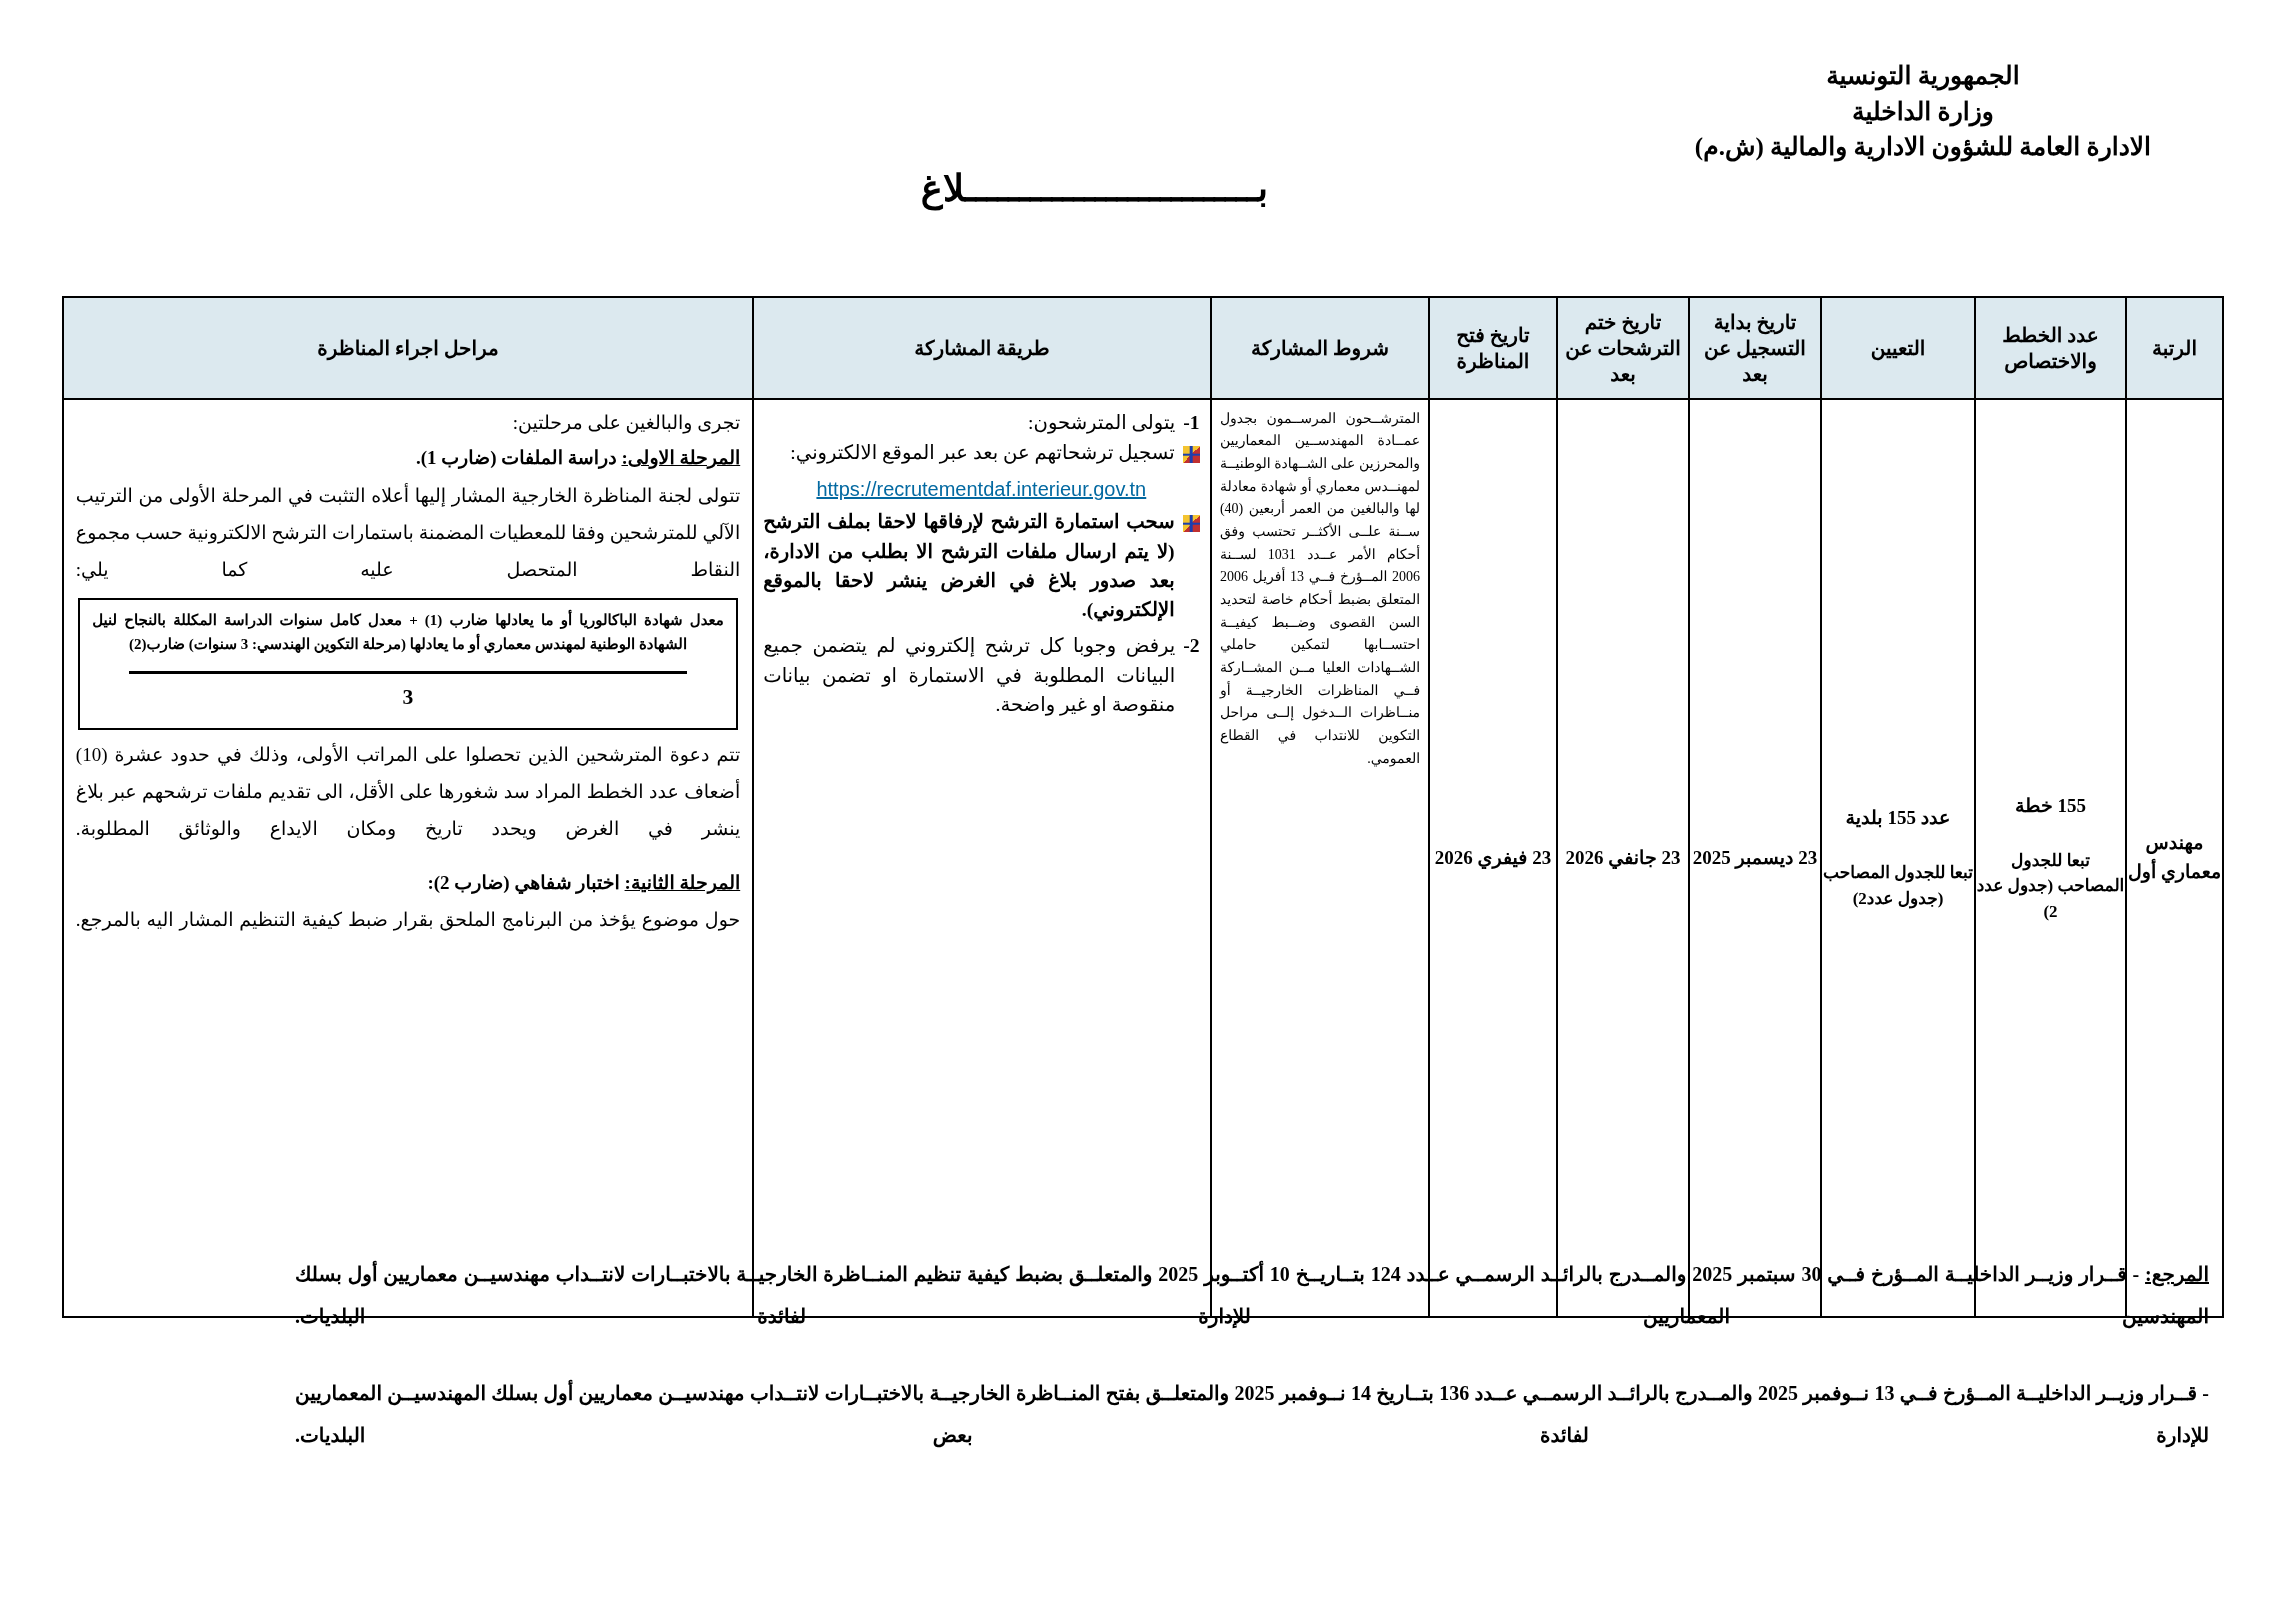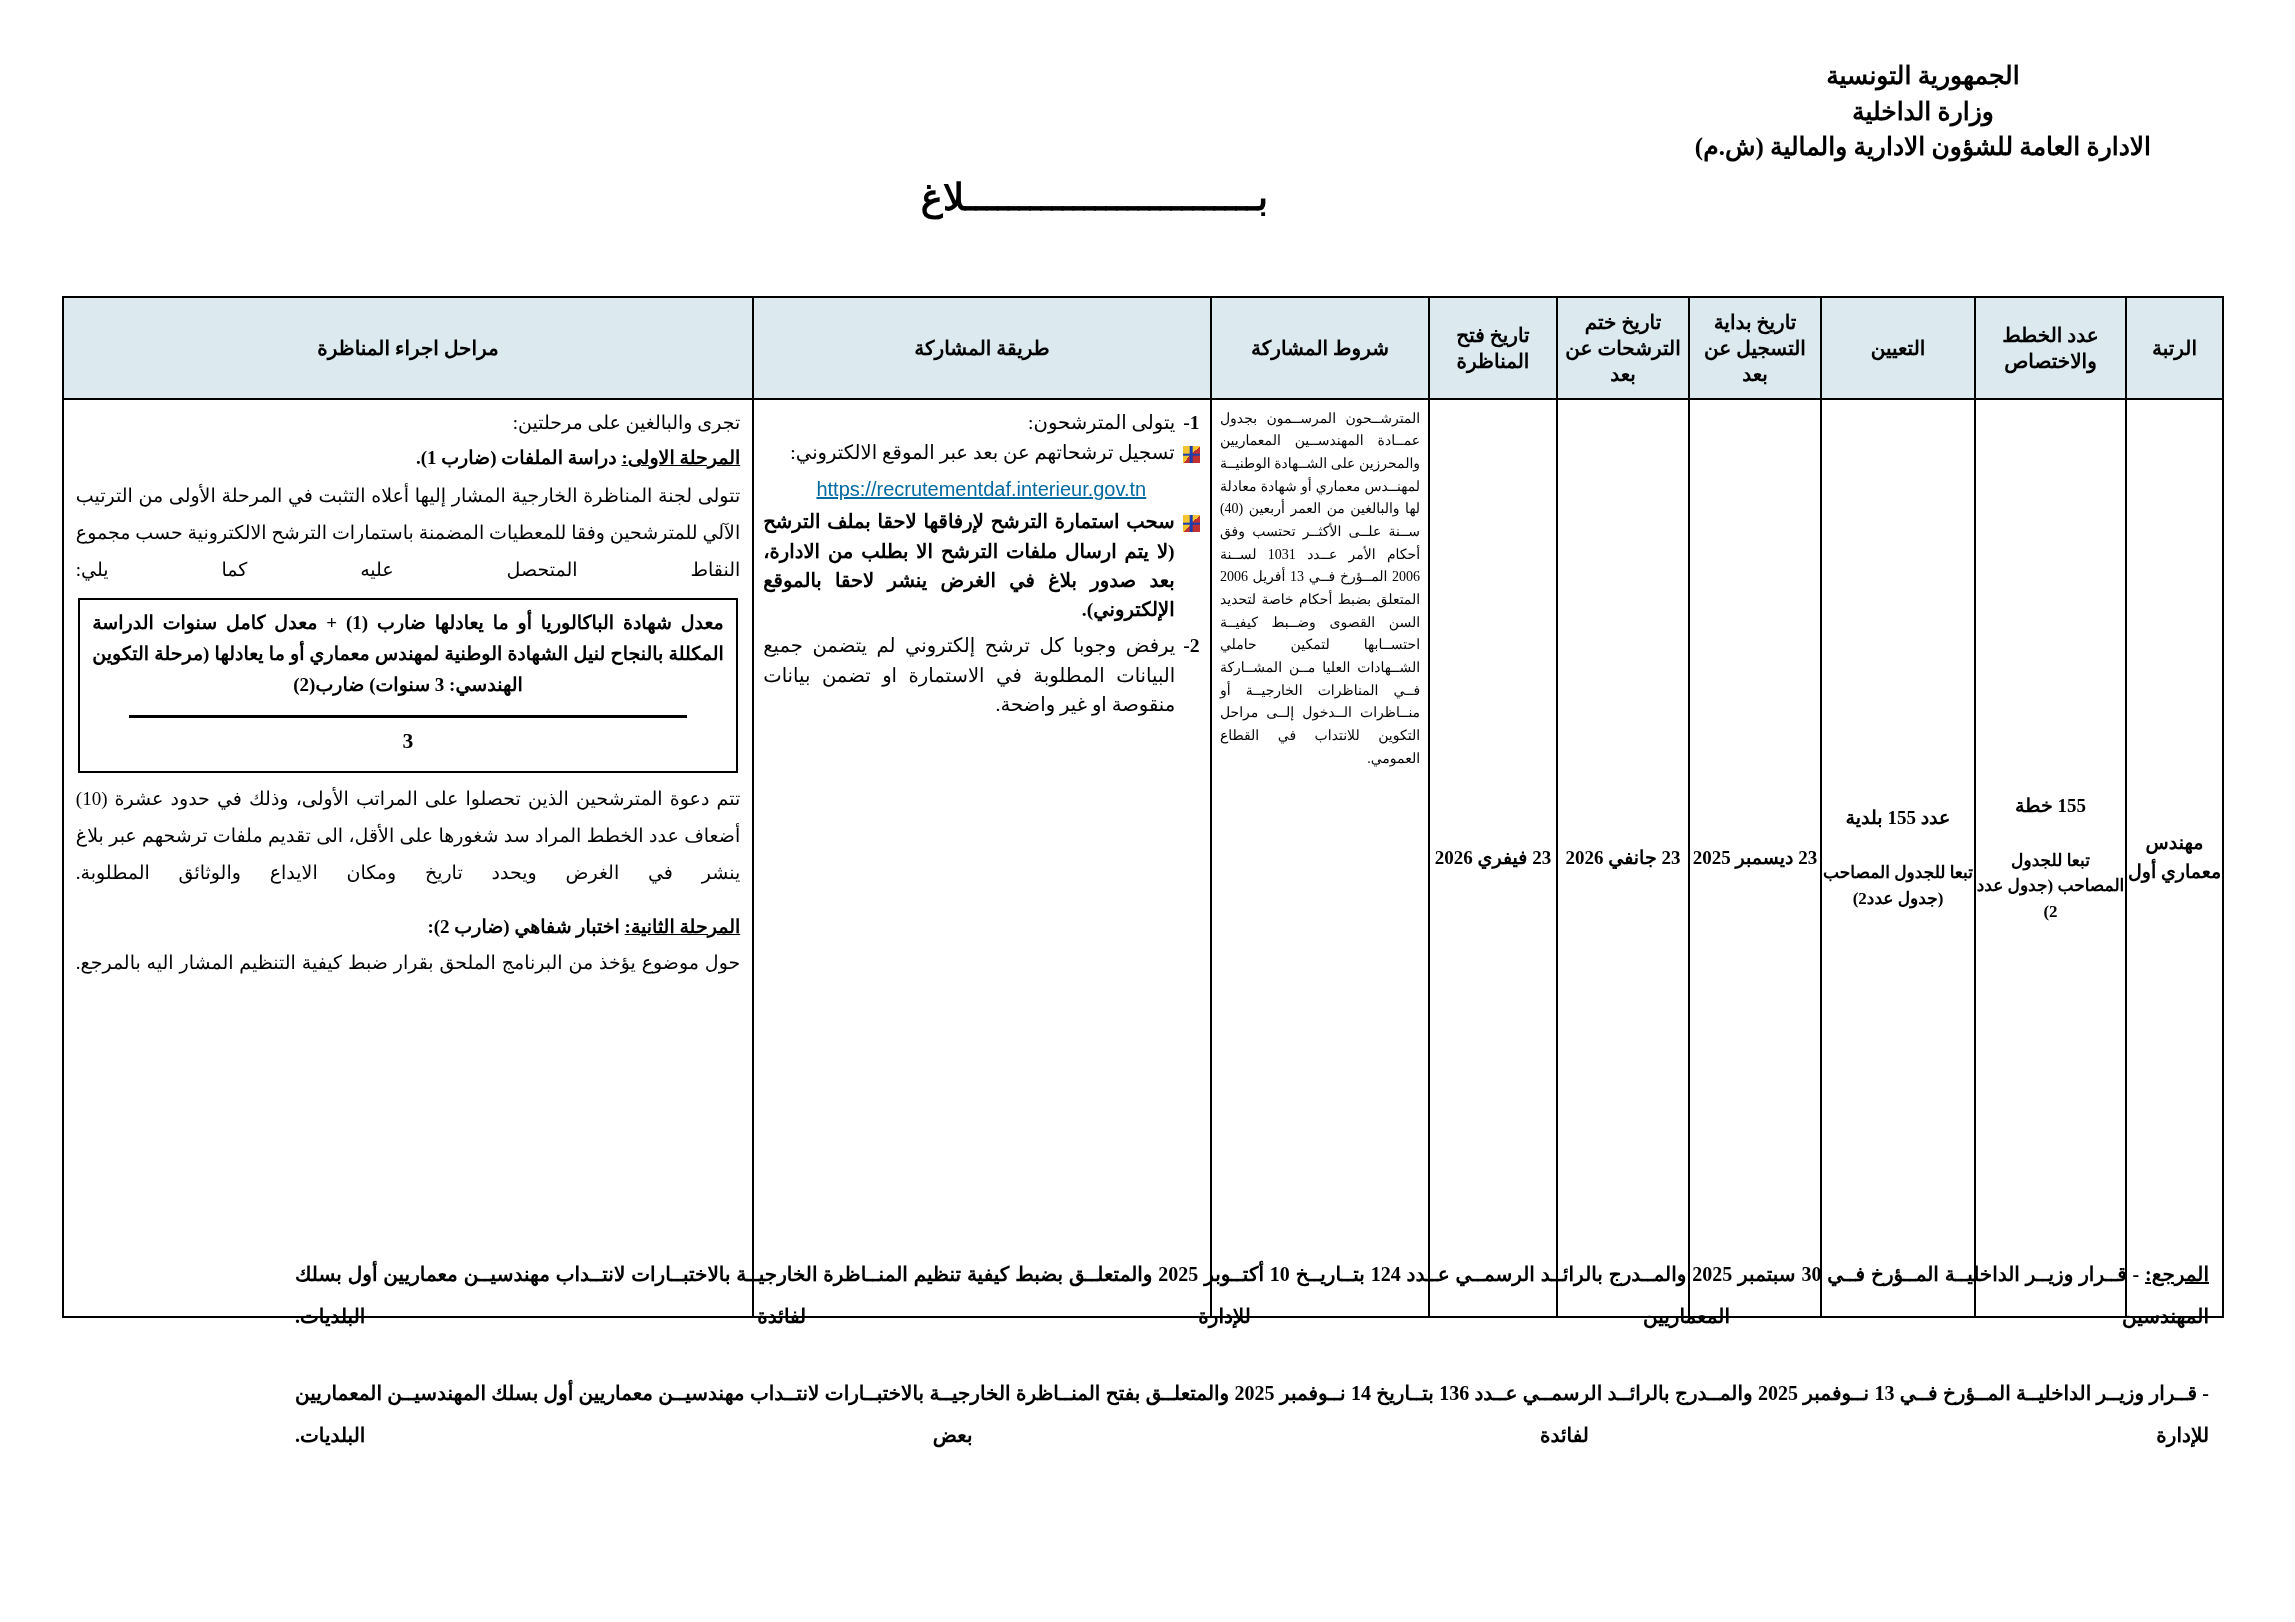--- a/index.html
+++ b/index.html
@@ -40,21 +40,20 @@
   .letterhead div { margin: 0; padding: 0; }
 
   
   .doc-title {
     position: absolute;
     top: 167px;
     right: 1027px;
     font-size: 37px;
     font-weight: bold;
     letter-spacing: 0px;
-    margin-top: 9px;
   }
 
   
   .intro {
     position: absolute;
     top: 254px;
     right: 190px;
     left: 193px;
     font-size: 21.6px;
     font-weight: bold;
@@ -217,21 +216,21 @@
   .formula-box {
     border: 2px solid #000;
     margin: 10.5px 2.6px 6.5px 2.6px;
     padding: 7.9px 11.8px 10.5px 11.8px;
   }
   .formula-num {
     font-weight: bold;
     text-align: justify;
     text-align-last: center;
     line-height: 1.62;
-    font-size: 19px;
+    font-size: 15px;
   }
   .formula-bar {
     height: 3.3px;
     background: #000;
     margin: 14.4px 37px 6.5px 37px;
   }
   .formula-den {
     text-align: center;
     font-weight: bold;
     font-size: 21.6px;

